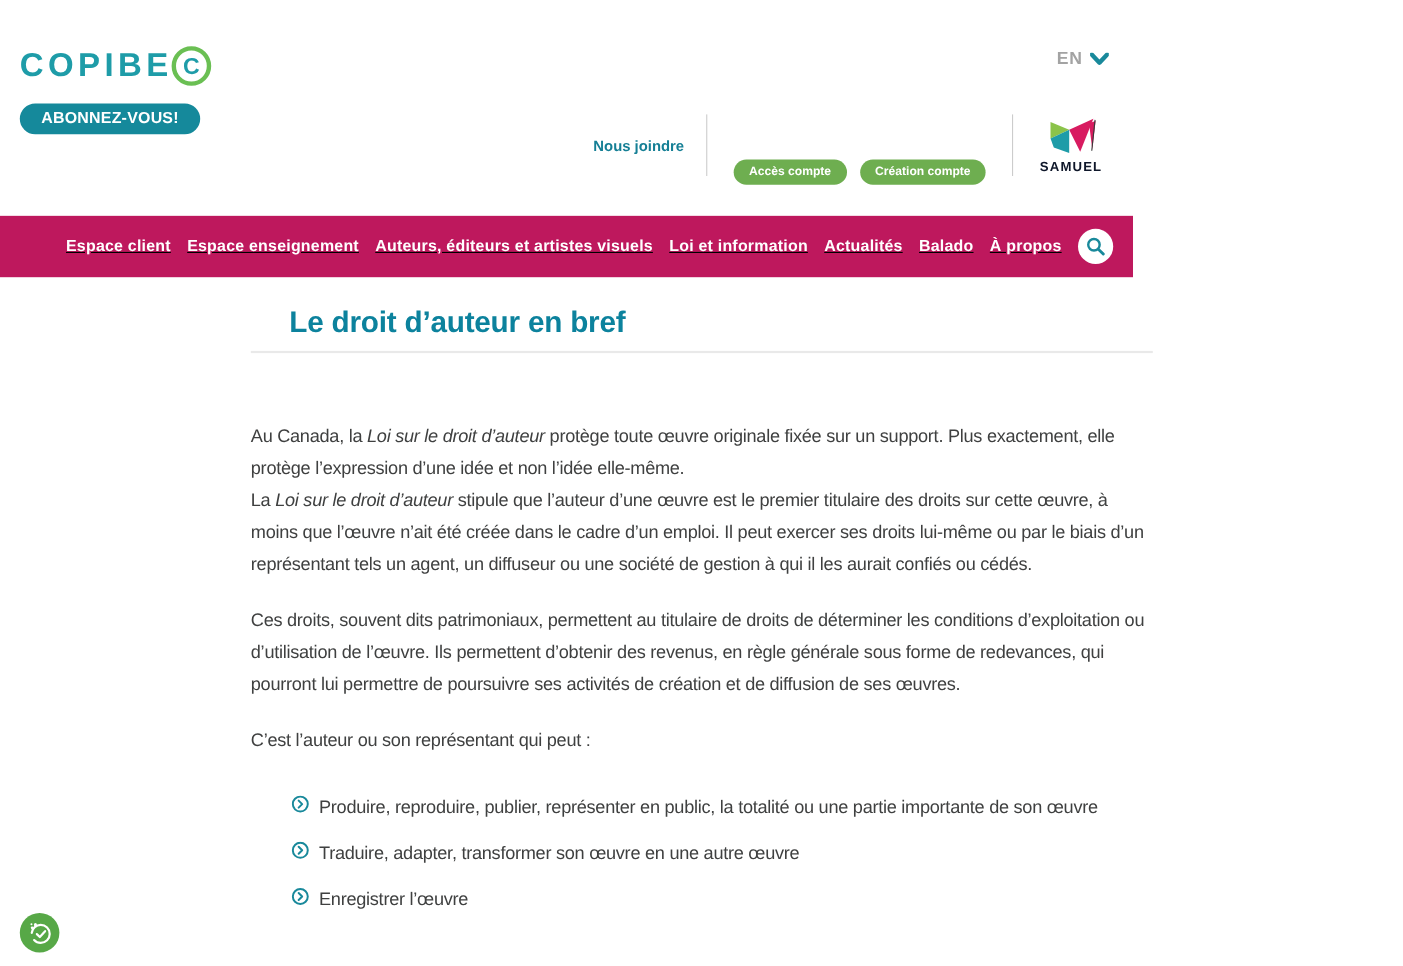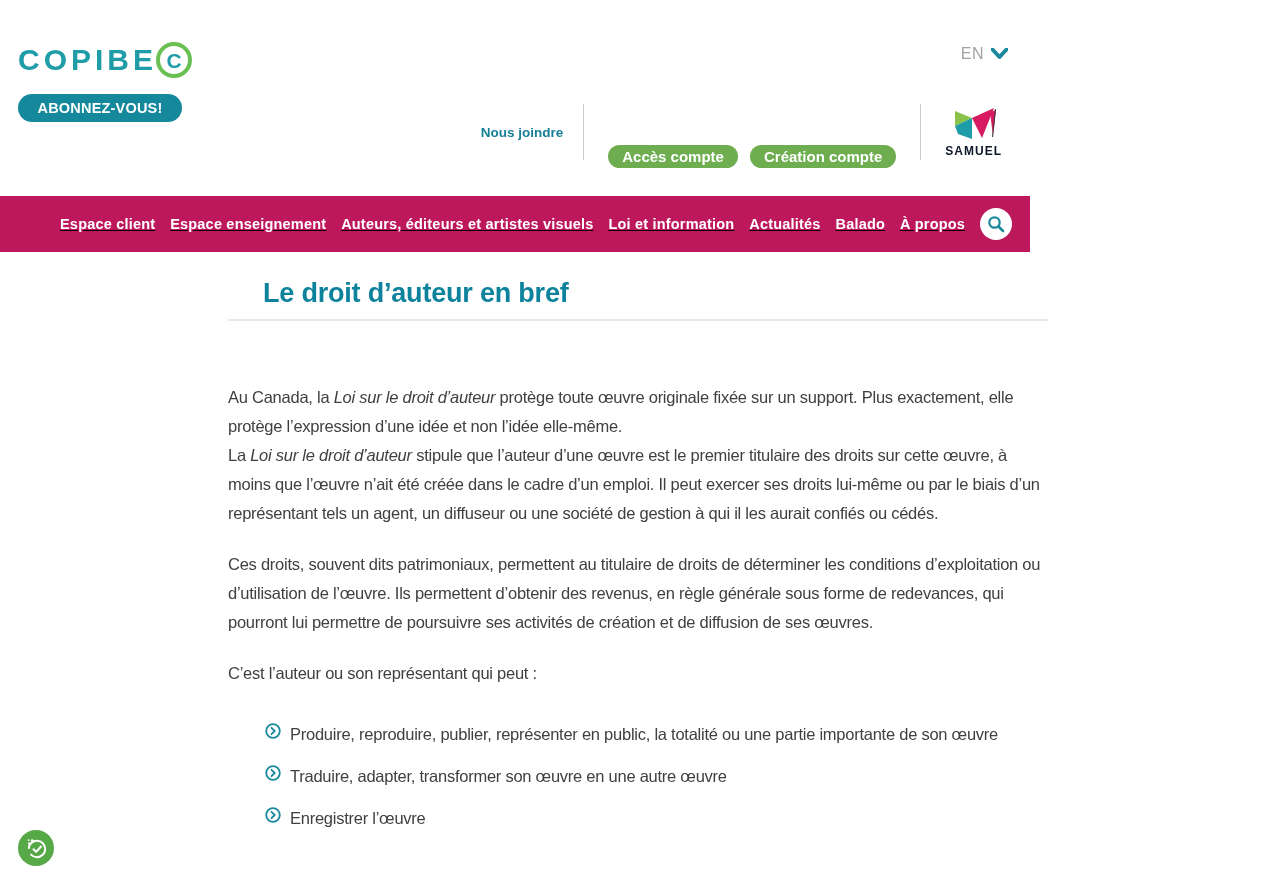--- a/index.html
+++ b/index.html
@@ -18,30 +18,30 @@
     display:flex; align-items:center; justify-content:center; margin-left:-1px; }
   .logo-circle span { font-size:21px; font-weight:800; color:#1E9CA8; line-height:1; }
 
   .subscribe-btn { position:absolute; left:18px; top:94px; width:164px; height:28px;
     background:#15899B; color:#fff; border:none; border-radius:14px;
     font-family:"Liberation Sans", sans-serif;
     font-size:14.5px; font-weight:bold; letter-spacing:.2px; cursor:pointer; }
 
   .lang { position:absolute; right:22px; top:45px; display:flex; align-items:center;
     gap:7px; cursor:pointer; }
-  .lang-label { font-size:16px; font-weight:normal; color:#A3A3A3; letter-spacing:.5px; }
+  .lang-label { font-size:16px; font-weight:bold; color:#A3A3A3; letter-spacing:.5px; }
 
   .header-right { position:absolute; right:0; top:104px; height:56px; display:flex;
     align-items:center; }
   .contact-link { font-size:13.5px; font-weight:bold; color:#157F95;
     text-decoration:none; margin-right:20px; cursor:pointer; }
   .v-divider { width:1px; height:56px; background:#cccccc; }
   .account-btns { display:flex; gap:12px; margin:0 24px; }
   .green-btn { height:23px; padding:0 14px; background:#6EAE50; color:#fff; border:none;
-    border-radius:12px; font-family:"Liberation Sans", sans-serif; font-size:15px;
+    border-radius:12px; font-family:"Liberation Sans", sans-serif; font-size:11px;
     font-weight:bold; cursor:pointer;margin-top:48px; }
   .samuel { margin:0 28px 0 24px; display:flex; flex-direction:column; align-items:center;
     cursor:pointer; }
   .samuel-caption { font-size:12px; font-weight:bold; color:#0f172a; letter-spacing:1px;
     margin-top:2px; }
 
   
   .nav { height:56px; background:#be185d; display:flex; align-items:center;
     padding:0 18px 0 60px; justify-content:space-between;text-decoration:underline; }
   .nav-item { color:#ffffff; font-size:14.5px; font-weight:bold; letter-spacing:.2px;

